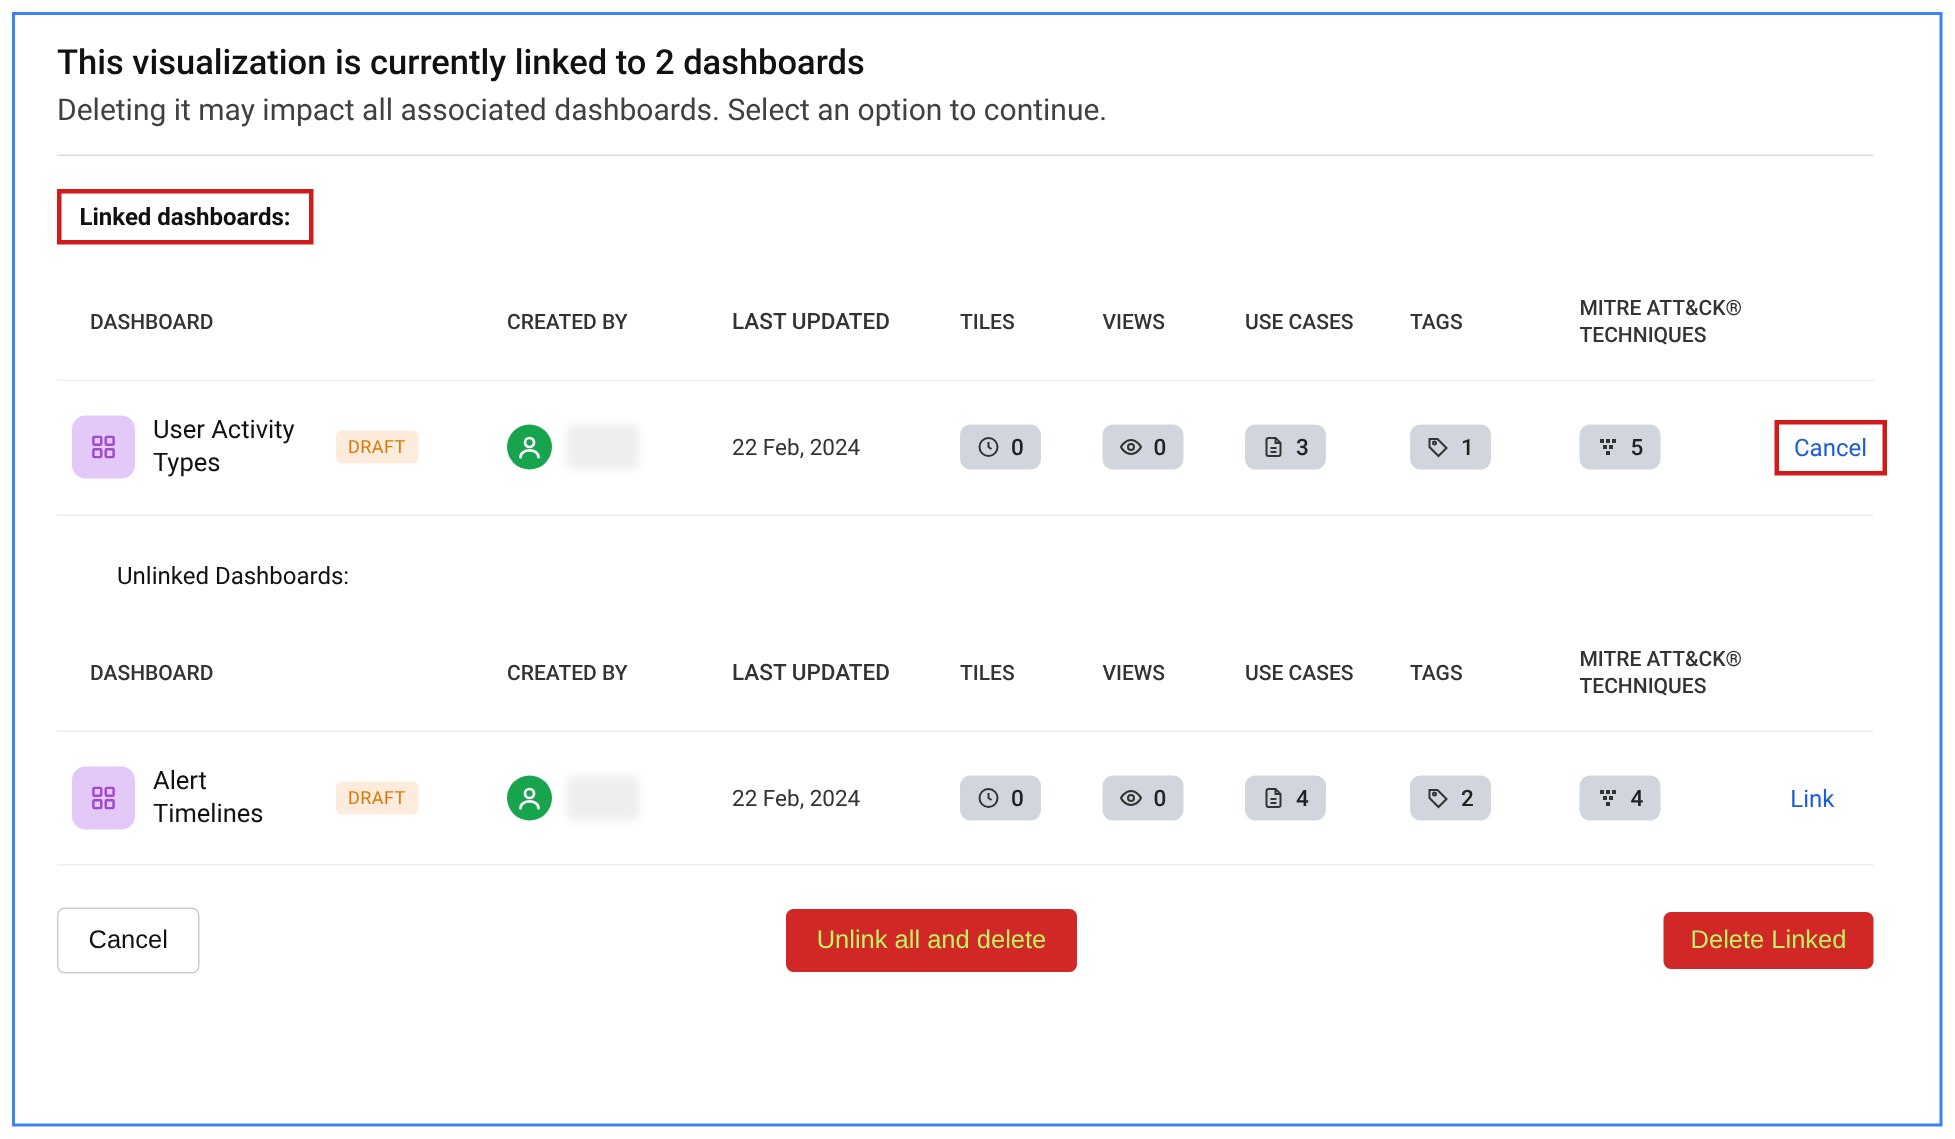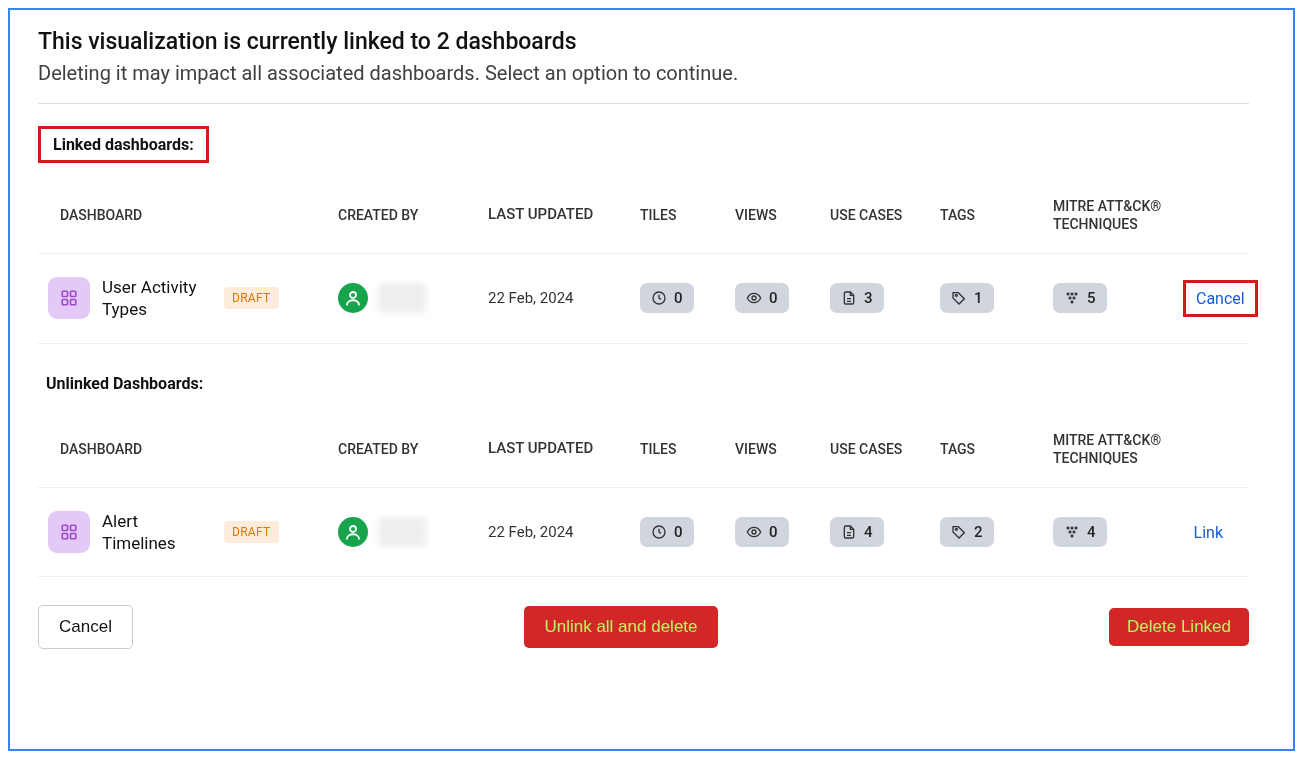--- a/index.html
+++ b/index.html
@@ -120,23 +120,24 @@
   }
   .chip svg { flex-shrink:0; }
   .link-btn {
     color:#1a5dd6;
     font-size:16px;
     cursor:pointer;
     display:inline-block;
     padding: 6px 10px;
   }
   .section-label.plain {
-    font-weight:700;
+    font-weight:400;
     padding: 4px 8px;
     margin-top: 26px;
+    margin-left: 32px;
   }
   .footer {
     display:flex;
     justify-content:space-between;
     gap:16px;
     margin-top: 28px;
     align-items:center;
   }
   .btn {
     font-size:17px;

